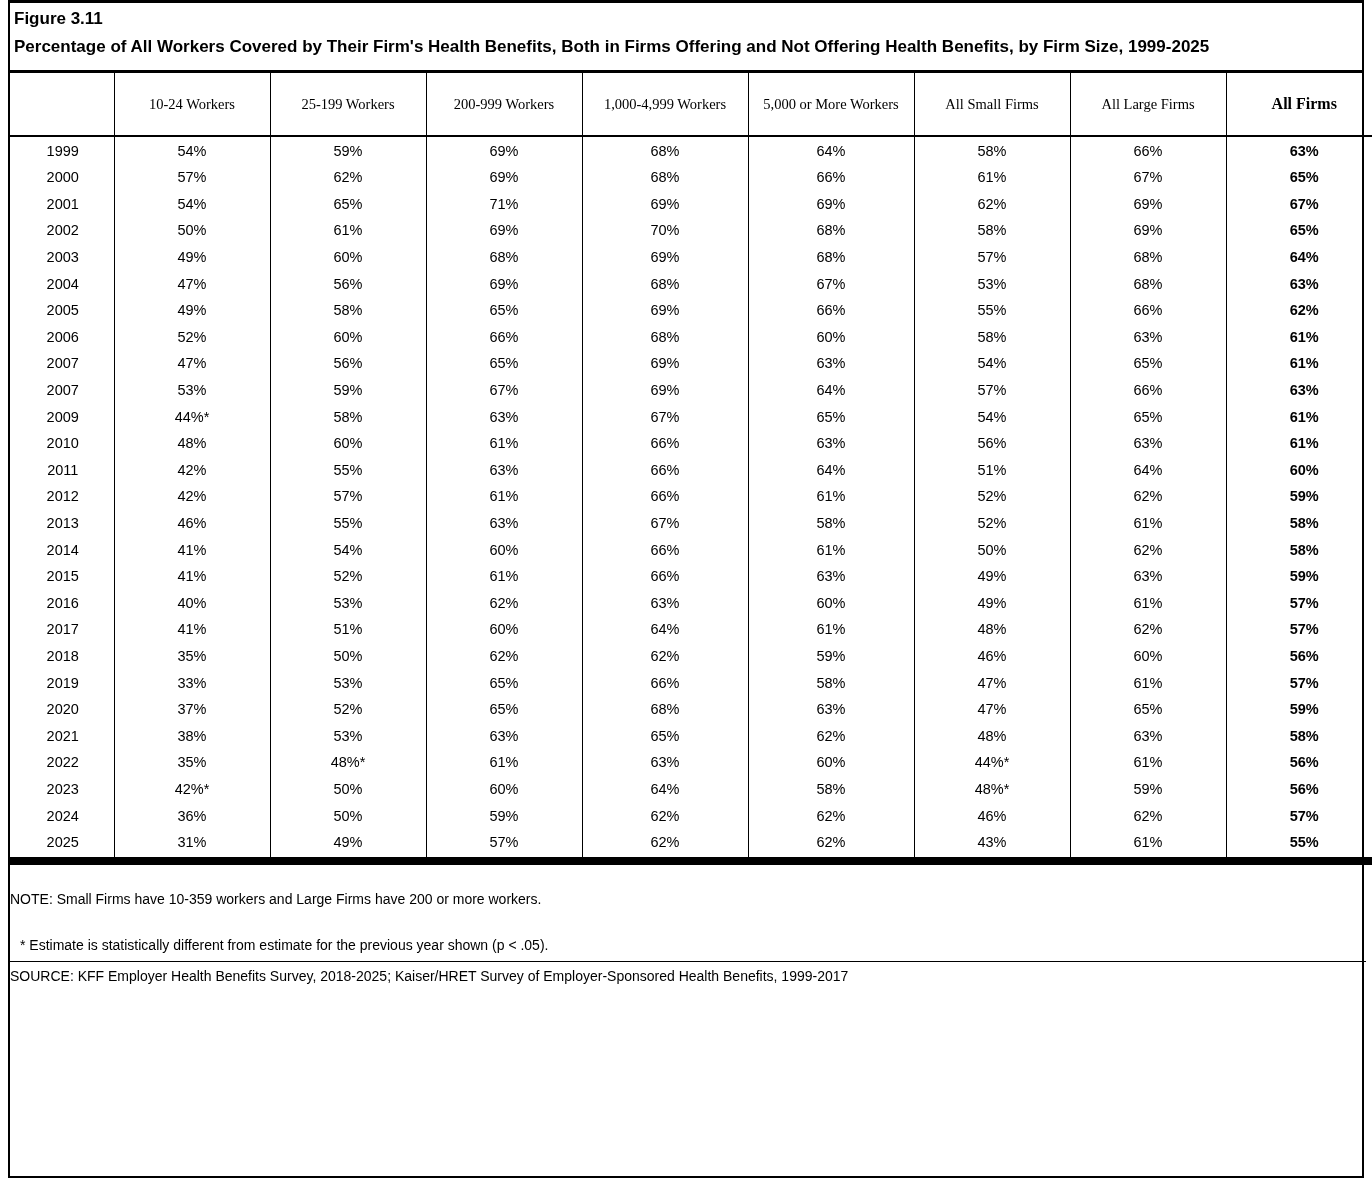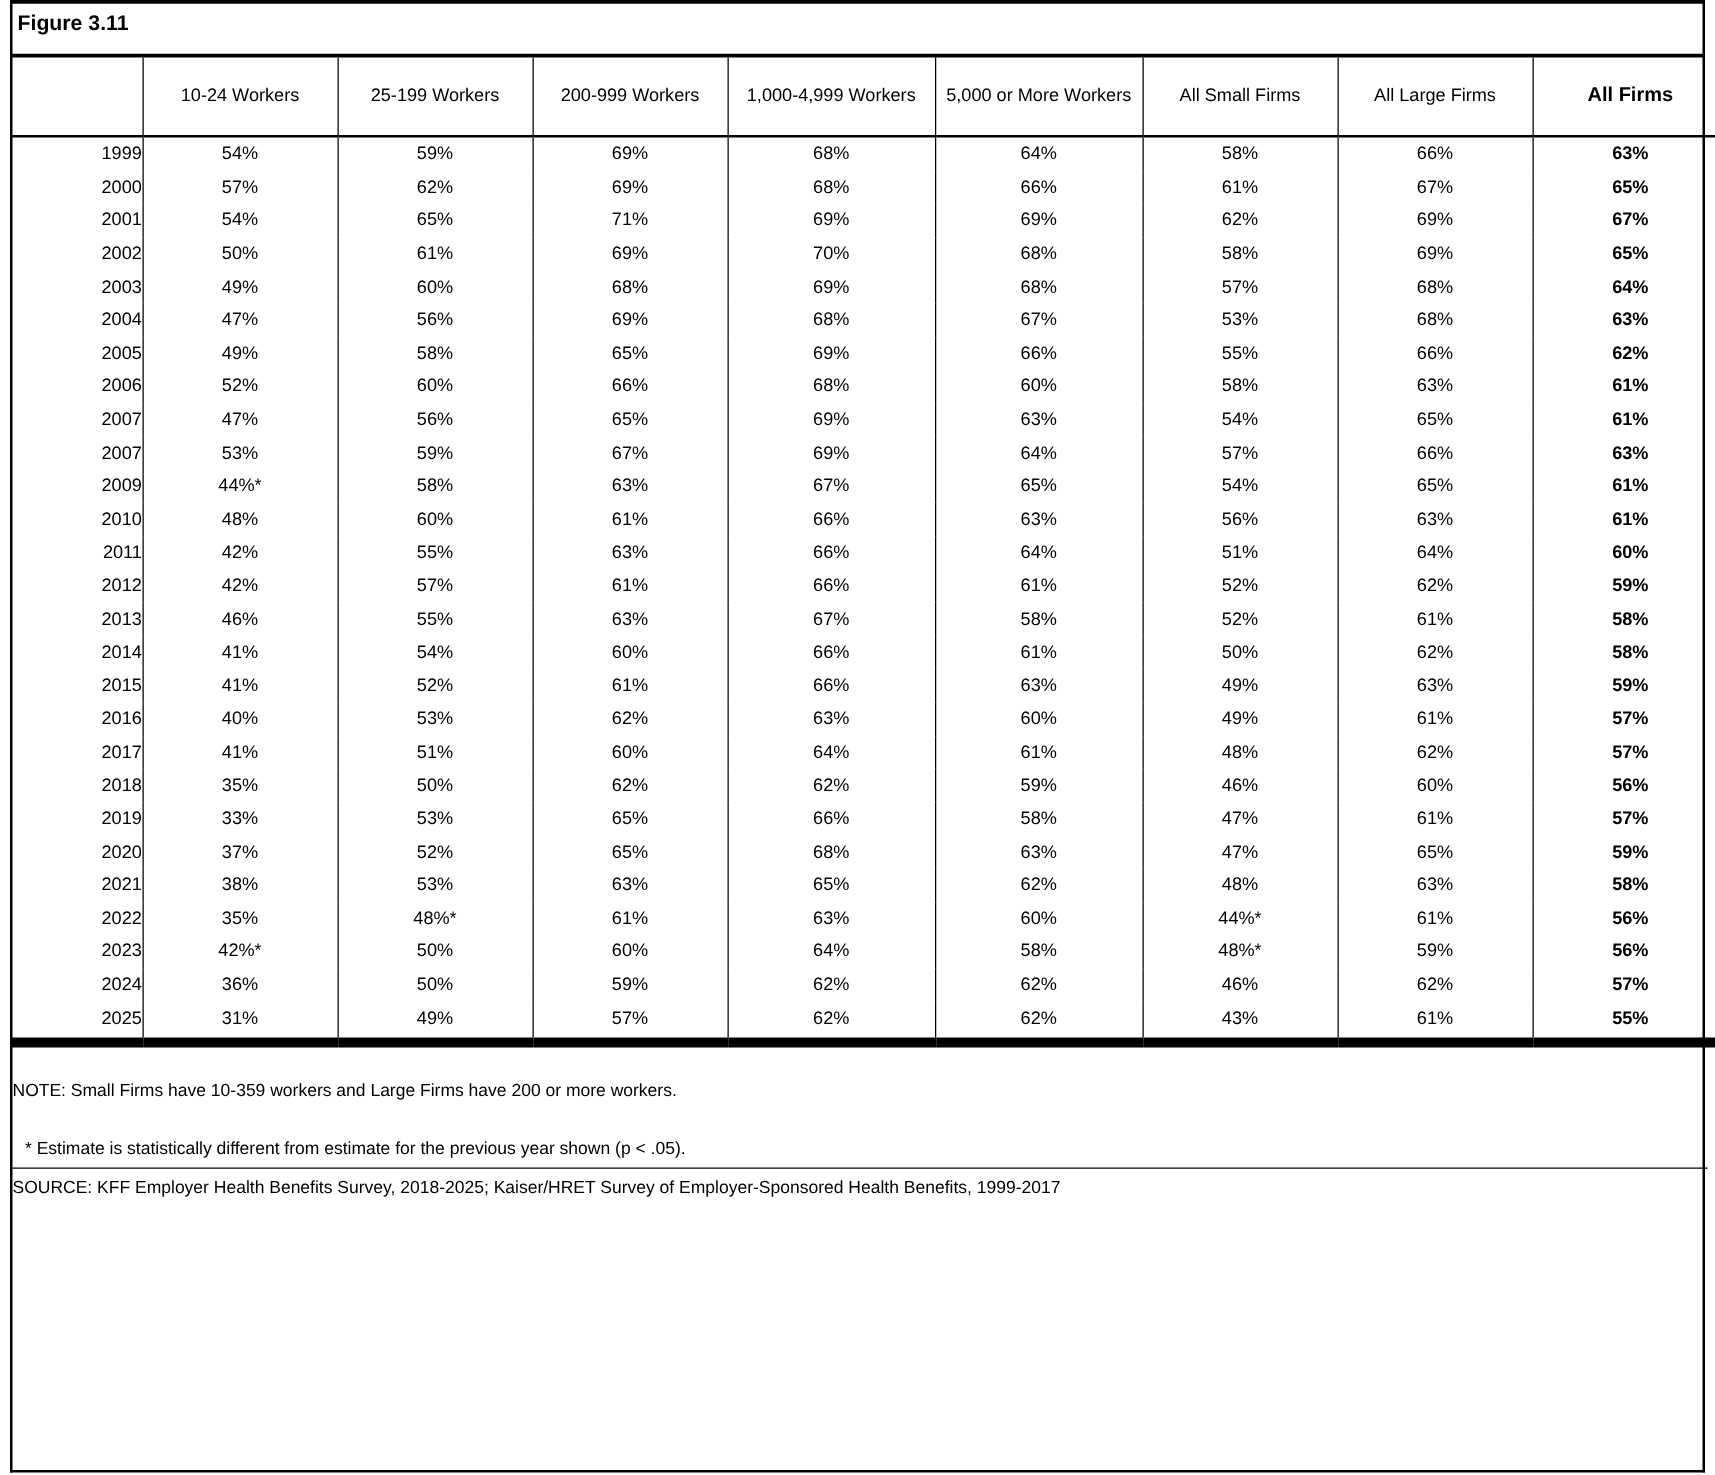--- a/index.html
+++ b/index.html
@@ -66,38 +66,39 @@
   }
   thead th {
     font-weight: normal;
     font-size: 14.5px;
     text-align: center;
     height: 62px;
     padding: 2px 4px;
     vertical-align: middle;
     border-bottom: 2px solid #000;
     border-left: 1px solid #000;
+    font-family: Liberation Serif, serif;
   }
   thead th.year-head {
     border-left: none;
     border-bottom: 2px solid #000;
   }
   thead th.allfirms-head {
     font-weight: bold;
     font-size: 16px;
     border-right: none;
   }
   tbody td {
     text-align: center;
     height: 26.6px;
     font-size: 14.5px;
     border-left: 1px solid #000;
   }
   tbody td.year-cell {
-    text-align: right;
+    text-align: center;
     padding-left: 4px;
     border-left: none;
   }
   tbody td.allfirms-cell {
     font-weight: bold;
   }
   tbody tr:last-child td {
     border-bottom: 8px solid #000000;
     padding-bottom: 2px;
   }
@@ -156,20 +157,21 @@
 <body>
 
 <div class="page">
   <div class="top-rule"></div>
   <div class="left-rule"></div>
   <div class="right-rule"></div>
   <div class="bottom-rule"></div>
 
   <div class="header">
     <div class="fig-num">Figure 3.11</div>
+    <div class="fig-title">Percentage of All Workers Covered by Their Firm's Health Benefits, Both in Firms Offering and Not Offering Health Benefits, by Firm Size, 1999-2025</div>
   </div>
   <div style="padding:0 8px;">
     <div class="header-rule"></div>
   </div>
 
   <div class="table-wrap">
     <table class="data">
       <colgroup>
         <col class="col-year">
         <col class="col-std">

